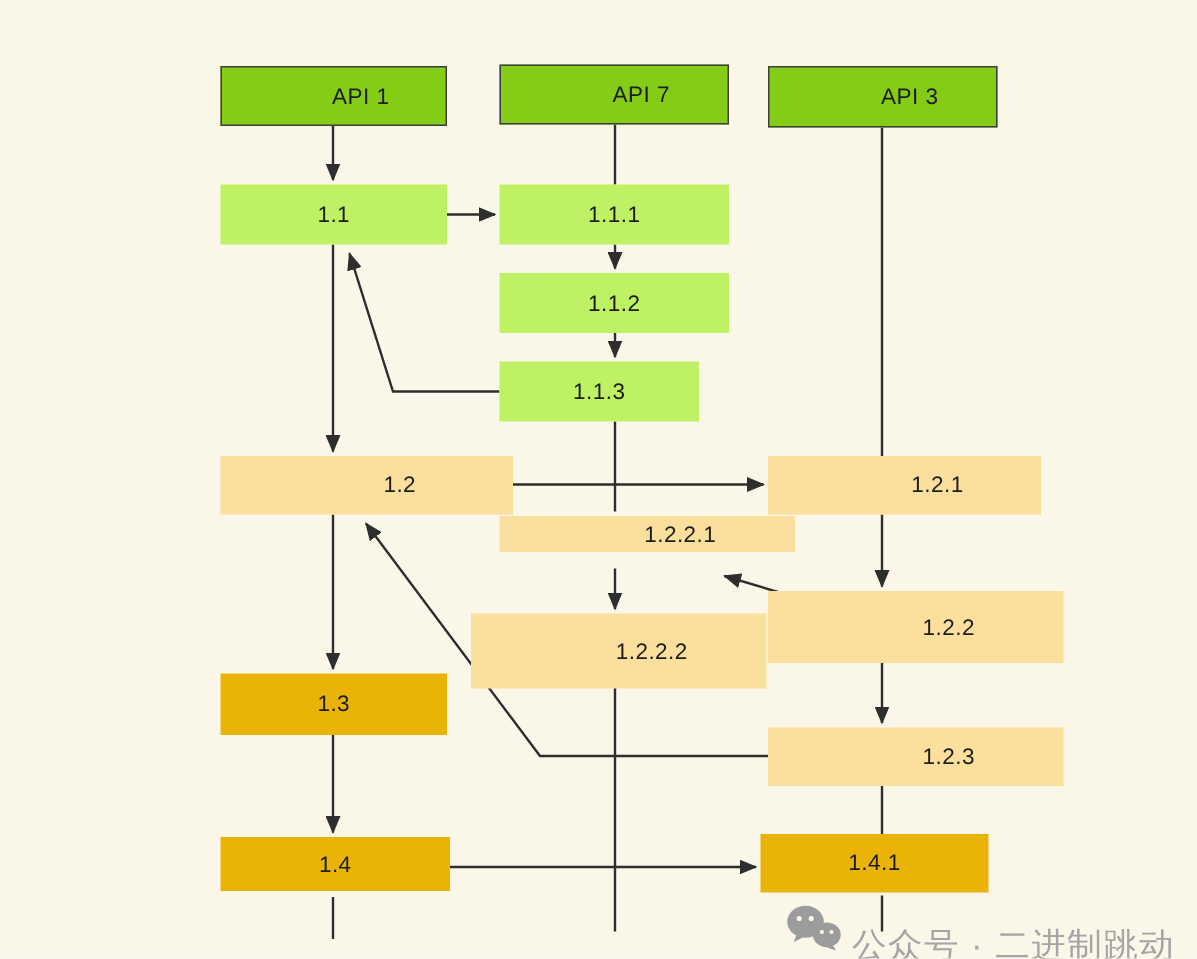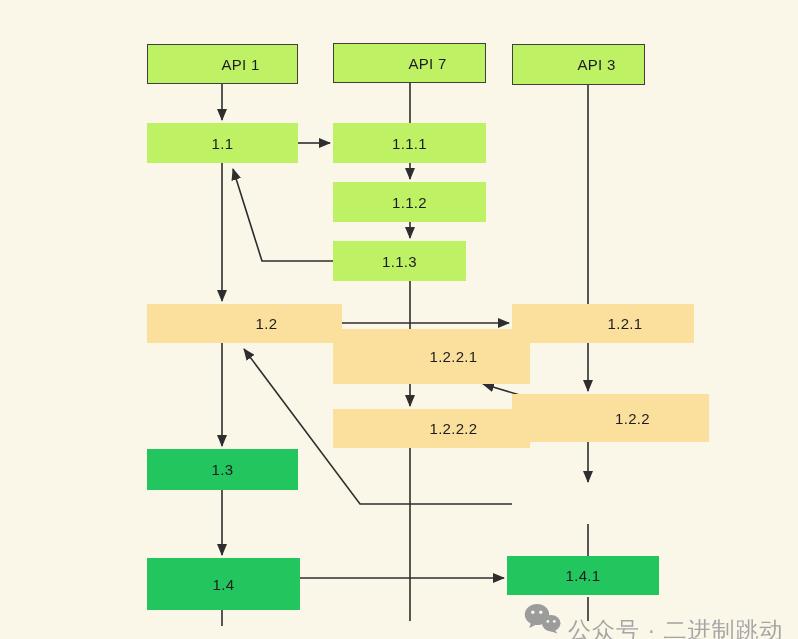--- a/index.html
+++ b/index.html
@@ -25,29 +25,29 @@
     z-index: 2;
     display: flex;
     align-items: center;
     justify-content: center;
     font-size: 15px;
     color: #1d1d1f;
     letter-spacing: 0.3px;
   }
 
   .header {
-    background: #bef264;
+    background: #84cc16;
     border: 1.5px solid #3f3f3f;
     box-sizing: border-box;
     padding-left: 36px;
   }
 
   .purple { background: #bef264; }
   .yellow { background: #fbdf9d; padding-left: 44px; }
-  .blue   { background: #22c55e; }
+  .blue   { background: #eab308; }
 
   .watermark {
     position: absolute;
     left: 524px;
     top: 590px;
     z-index: 3;
     display: flex;
     align-items: center;
     gap: 7px;
     color: #a5a5a5;
@@ -94,35 +94,36 @@
       <path d="M300 578 H504" marker-end="url(#ah)"></path>
       <path d="M486 424 L505 420.5" marker-end="url(#ah)"></path>
       <path d="M333 261 H262 L233 169" marker-end="url(#ah)"></path>
       <path d="M512 504 H360 L244 349" marker-end="url(#ah)"></path>
       <path d="M523 396 L483 384" marker-end="url(#ah)"></path>
     </g>
   </svg>
 
   <div class="node header" style="left:147px;top:44px;width:151px;height:40px">API 1</div>
   <div class="node header" style="left:333px;top:43px;width:153px;height:40px">API 7</div>
-  <div class="node header" style="left:512px;top:44px;width:133px;height:41px">API 3</div>
+  <div class="node header" style="left:512px;top:44px;width:153px;height:41px">API 3</div>
 
   <div class="node purple" style="left:147px;top:123px;width:151px;height:40px">1.1</div>
   <div class="node purple" style="left:333px;top:123px;width:153px;height:40px">1.1.1</div>
   <div class="node purple" style="left:333px;top:182px;width:153px;height:40px">1.1.2</div>
   <div class="node purple" style="left:333px;top:241px;width:133px;height:40px">1.1.3</div>
 
   <div class="node yellow" style="left:147px;top:304px;width:151px;height:39px">1.2</div>
   <div class="node yellow" style="left:512px;top:304px;width:138px;height:39px">1.2.1</div>
-  <div class="node yellow" style="left:333px;top:329px;width:153px;height:55px">1.2.2.1</div>
+  <div class="node yellow" style="left:333px;top:344px;width:153px;height:24px">1.2.2.1</div>
   <div class="node yellow" style="left:512px;top:394px;width:153px;height:48px">1.2.2</div>
-  <div class="node yellow" style="left:333px;top:409px;width:153px;height:39px">1.2.2.2</div>
+  <div class="node yellow" style="left:314px;top:409px;width:153px;height:50px">1.2.2.2</div>
+  <div class="node yellow" style="left:512px;top:485px;width:153px;height:39px">1.2.3</div>
 
   <div class="node blue" style="left:147px;top:449px;width:151px;height:41px">1.3</div>
-  <div class="node blue" style="left:147px;top:558px;width:153px;height:52px">1.4</div>
+  <div class="node blue" style="left:147px;top:558px;width:153px;height:36px">1.4</div>
   <div class="node blue" style="left:507px;top:556px;width:152px;height:39px">1.4.1</div>
 
   <div class="watermark">
     <svg width="37" height="31" viewBox="0 0 37 31">
       <ellipse cx="13" cy="11.5" rx="12.2" ry="10.6" fill="#9c9c9c"></ellipse>
       <path d="M7 20 L5.2 25 L11 22.2 Z" fill="#9c9c9c"></path>
       <circle cx="8.8" cy="9.3" r="1.7" fill="#faf7e9"></circle>
       <circle cx="16.8" cy="9.3" r="1.7" fill="#faf7e9"></circle>
       <ellipse cx="27.2" cy="20.2" rx="9.3" ry="8.2" fill="#9c9c9c"></ellipse>
       <path d="M31 27 L33.4 30.6 L26.5 28.3 Z" fill="#9c9c9c"></path>

